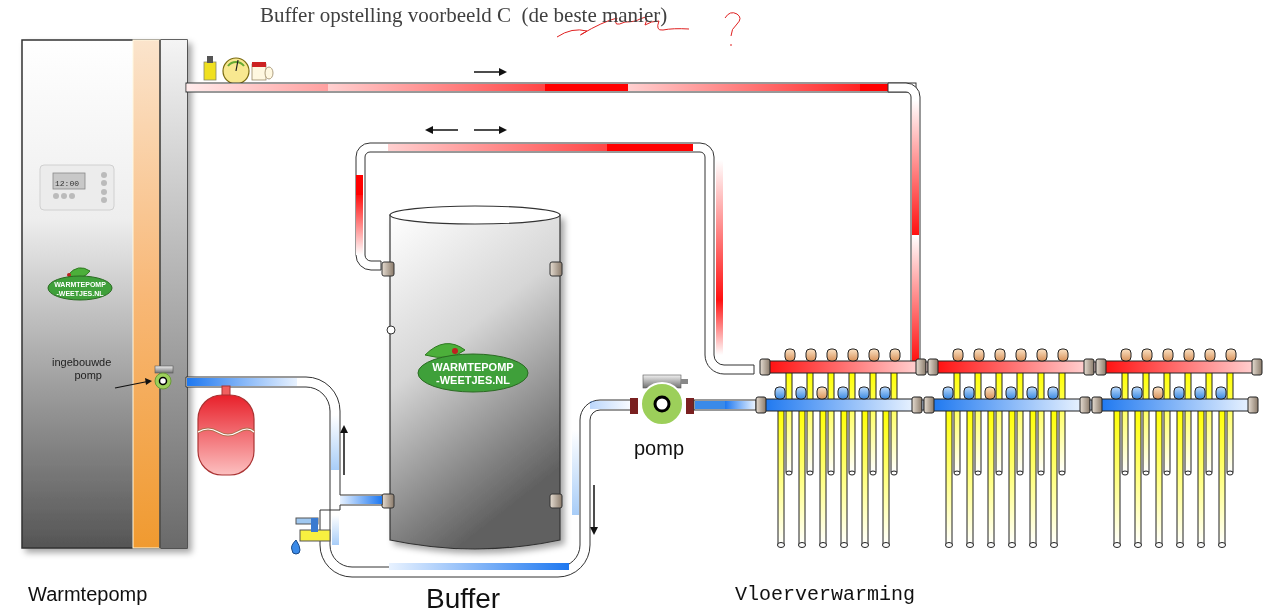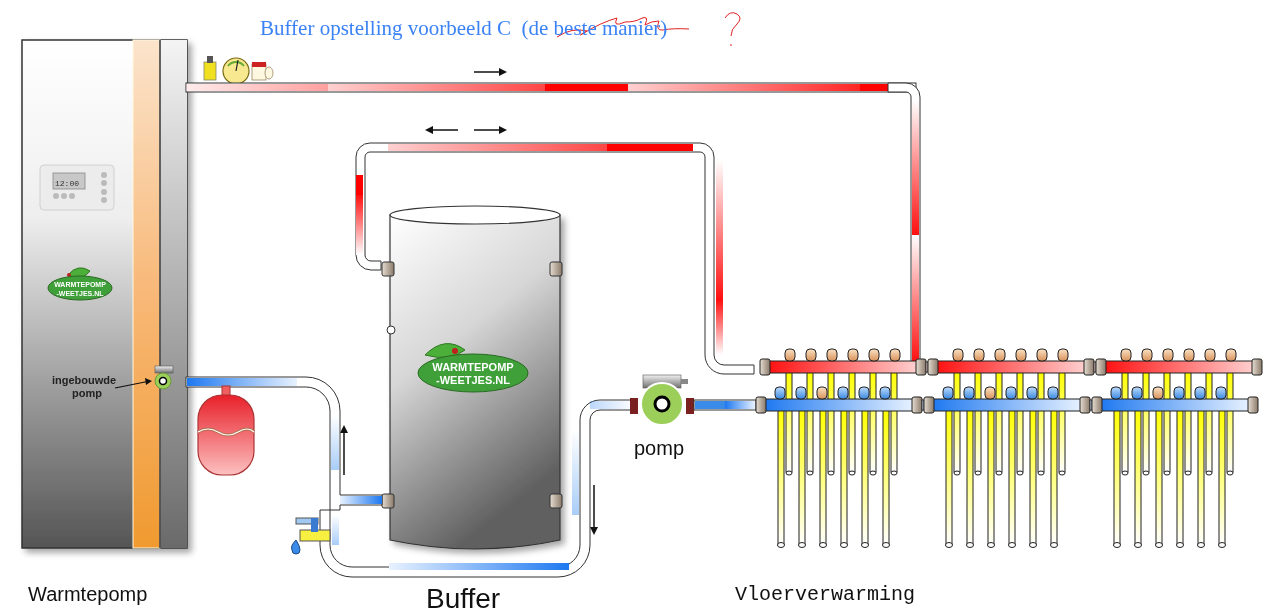--- a/index.html
+++ b/index.html
@@ -1,18 +1,18 @@
 <!DOCTYPE html>
 <html><head>
 <meta charset="utf-8">
 <style>
   html,body{margin:0;padding:0;background:#fff;}
   body{width:1265px;height:613px;position:relative;overflow:hidden;font-family:"Liberation Sans",sans-serif;}
   #diagram{position:absolute;left:0;top:0;width:1265px;height:613px;}
-  .title{position:absolute;left:260px;top:16px;font-family:"Liberation Serif",serif;font-size:21px;color:#3b82f6;white-space:nowrap;}
+  .title{position:absolute;left:260px;top:3px;font-family:"Liberation Serif",serif;font-size:21px;color:#404040;white-space:nowrap;}
   .label{position:absolute;font-size:21px;color:#111;white-space:nowrap;}
   .small-label{position:absolute;font-size:11px;color:#222;text-align:right;line-height:13px;}
 </style>
 </head>
 <body>
 
 <svg id="diagram" width="1265" height="613" viewBox="0 0 1265 613" xmlns="http://www.w3.org/2000/svg">
   <defs>
     <linearGradient id="hpBody" x1="0" y1="0" x2="0" y2="1">
       <stop offset="0" stop-color="#ffffff"></stop>
@@ -365,21 +365,21 @@
   <g>
     <path d="M557 37 q15 -10 30 -6 q-10 6 -5 3 q20 -12 35 -16 q-5 10 8 4 q10 0 15 -3 q10 -5 5 6 q6 -4 14 -4 q-4 10 4 9 q10 -2 26 -1" fill="none" stroke="#e02020" stroke-width="1"></path>
     <path d="M725 18 q5 -8 12 -4 q6 4 0 10 q-6 5 -6 12 M731 44 v2" fill="none" stroke="#e02020" stroke-width="1"></path>
   </g>
 </svg>
 
 <div class="title">
   <span>Buffer opstelling voorbeeld C</span>&nbsp;&nbsp;<span>(de beste manier)</span>
 </div>
 
-<div class="small-label" style="left:52px;top:374px;width:58px;font-weight:bold;">
+<div class="small-label" style="left:52px;top:356px;width:58px;">
   <div>ingebouwde</div>
   <div style="padding-right:8px;">pomp</div>
 </div>
 
 <div class="label" style="left:28px;top:583px;font-size:20px;">Warmtepomp</div>
 <div class="label" style="left:426px;top:583px;font-size:28px;">Buffer</div>
 <div class="label" style="left:634px;top:437px;font-size:20px;">pomp</div>
 <div class="label" style="left:735px;top:583px;font-size:20px;font-family:Liberation Mono, monospace;">Vloerverwarming</div>
 
 </body></html>

